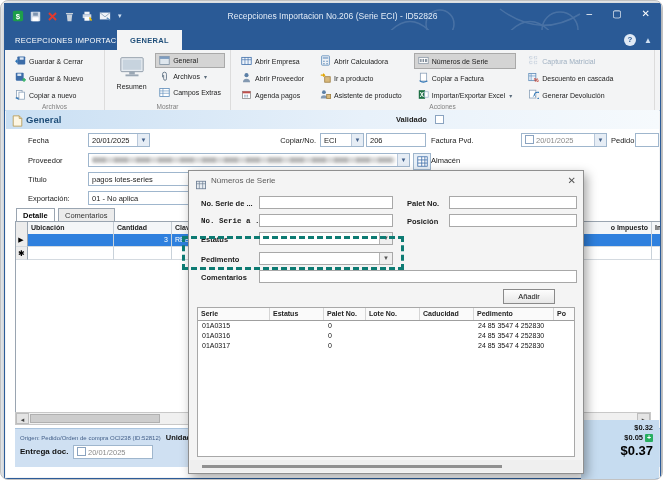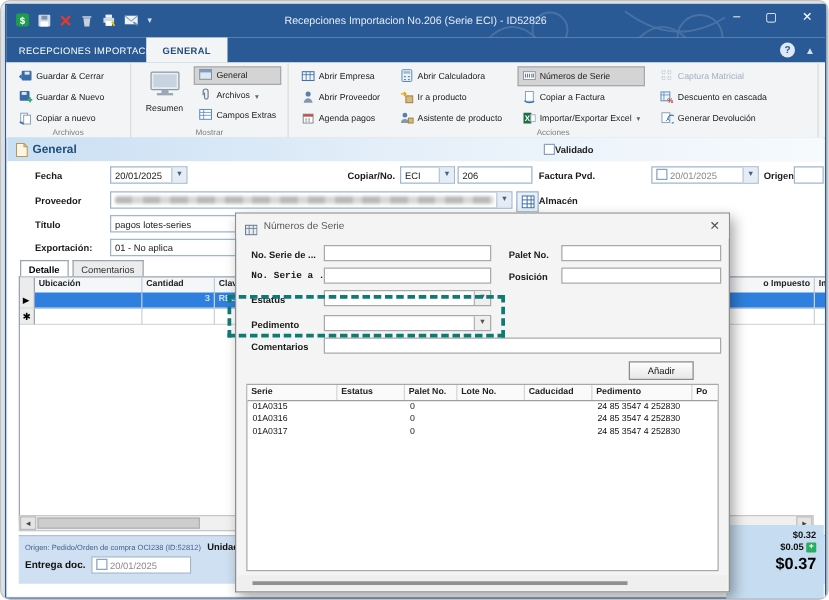--- a/index.html
+++ b/index.html
@@ -27,26 +27,26 @@
   .rbtn{display:flex;align-items:center;gap:3px;height:14px;padding:0 3px;font-size:7px;color:#1c1c1c;white-space:nowrap;border:1px solid transparent;}
   .rbtn.hl{background:#d4d4d4;border:1px solid #a9a9a9;}
   .rbtn.dis{color:#9fb0c1;}
   .bigbtn{display:flex;flex-direction:column;align-items:center;justify-content:flex-start;width:42px;font-size:7px;color:#1c1c1c;margin-right:3px;padding-top:2px;}
   .bigbtn .svgi{margin-bottom:3px;}
   .acc{display:flex;gap:8px;}
   .ddc{color:#5a6a7a;font-size:6px;margin-left:1px;}
   
   .band{position:absolute;left:1px;top:106px;right:1px;height:19px;background:linear-gradient(90deg,#c9dff3,#e8f1fa 55%,#f6fafd);border-bottom:1px solid #e0e8f0;}
   .band .sectitle{position:absolute;left:20px;top:4px;font-size:9.5px;font-weight:bold;color:#1f4e79;}
-  .validado{position:absolute;left:390px;top:5px;font-size:7.5px;font-weight:bold;color:#222;margin-left:48px;}
+  .validado{position:absolute;left:390px;top:5px;font-size:7.5px;font-weight:bold;color:#222;}
   .cb{width:9px;height:9px;border:1px solid #8aa3c0;background:#fff;display:inline-block;box-sizing:border-box;}
   .band .cb{position:absolute;left:429px;top:5px;}
   
   .formarea{position:absolute;left:1px;top:125px;right:1px;bottom:1px;background:#fff;}
-  .lbl{position:absolute;font-size:7.5px;font-weight:bold;color:#1a1a1a;}
+  .lbl{position:absolute;font-size:7.5px;font-weight:normal;color:#1a1a1a;}
   .fld{position:absolute;height:14px;border:1px solid #9fb6cd;background:#fff;font-size:7.5px;line-height:12px;padding:1px 3px;box-sizing:border-box;color:#222;}
   .fld .dd{position:absolute;right:0px;top:0px;bottom:0px;width:11px;background:#e6edf5;border-left:1px solid #b9c8da;color:#44618a;font-size:6px;text-align:center;line-height:12px;}
   .fld.gray{color:#8a8a8a;}
   .redact{position:absolute;left:3px;top:3px;right:14px;bottom:3px;background:repeating-linear-gradient(90deg,#b9b9b9 0 14px,#d8d8d8 14px 22px);filter:blur(1.4px);border-radius:2px;}
   .gridbtn{position:absolute;width:16px;height:15px;border:1px solid #9fb6cd;background:#e8f0f8;display:flex;align-items:center;justify-content:center;}
   
   .dtab{position:absolute;height:13px;font-size:7.5px;line-height:13px;padding:0 6px;border:1px solid #9aa5b1;border-bottom:none;box-sizing:border-box;}
   .dtab.active{background:#fff;font-weight:bold;z-index:2;}
   .dtab.idle{background:#ececec;color:#333;}
   .gridhead{position:absolute;height:13px;background:#f4f6f8;border-top:1px solid #9aa5b1;border-bottom:1px solid #9aa5b1;font-size:7px;font-weight:bold;color:#222;}
@@ -347,21 +347,21 @@
 
       <span class="lbl" style="left:22px;top:7px;">Fecha</span>
       <div class="fld" style="left:82px;top:4px;width:62px;"><span>20/01/2025</span><span class="dd">▼</span></div>
 
       <span class="lbl" style="left:250px;top:7px;width:60px;text-align:right;">Copiar/No.</span>
       <div class="fld" style="left:314px;top:4px;width:44px;"><span>ECI</span><span class="dd">▼</span></div>
       <div class="fld" style="left:360px;top:4px;width:60px;"><span>206</span></div>
 
       <span class="lbl" style="left:425px;top:7px;">Factura Pvd.</span>
       <div class="fld gray" style="left:515px;top:4px;width:86px;"><span class="cb" style="vertical-align:-1px;margin-right:2px;"></span><span>20/01/2025</span><span class="dd">▼</span></div>
-      <span class="lbl" style="left:605px;top:7px;">Origen</span>
+      <span class="lbl" style="left:605px;top:7px;">Pedido</span>
       <div class="fld" style="left:629px;top:4px;width:24px;"><span></span></div>
 
       <span class="lbl" style="left:22px;top:27px;">Proveedor</span>
       <div class="fld" style="left:82px;top:24px;width:322px;">
           <span class="redact"></span>
           <span class="dd">▼</span>
         </div>
       <div class="gridbtn" style="left:407px;top:24px;">
           <svg width="11" height="11" viewBox="0 0 14 14">
             <rect x="1" y="1" width="12" height="12" fill="#fff" stroke="#3c6ca8"></rect>

